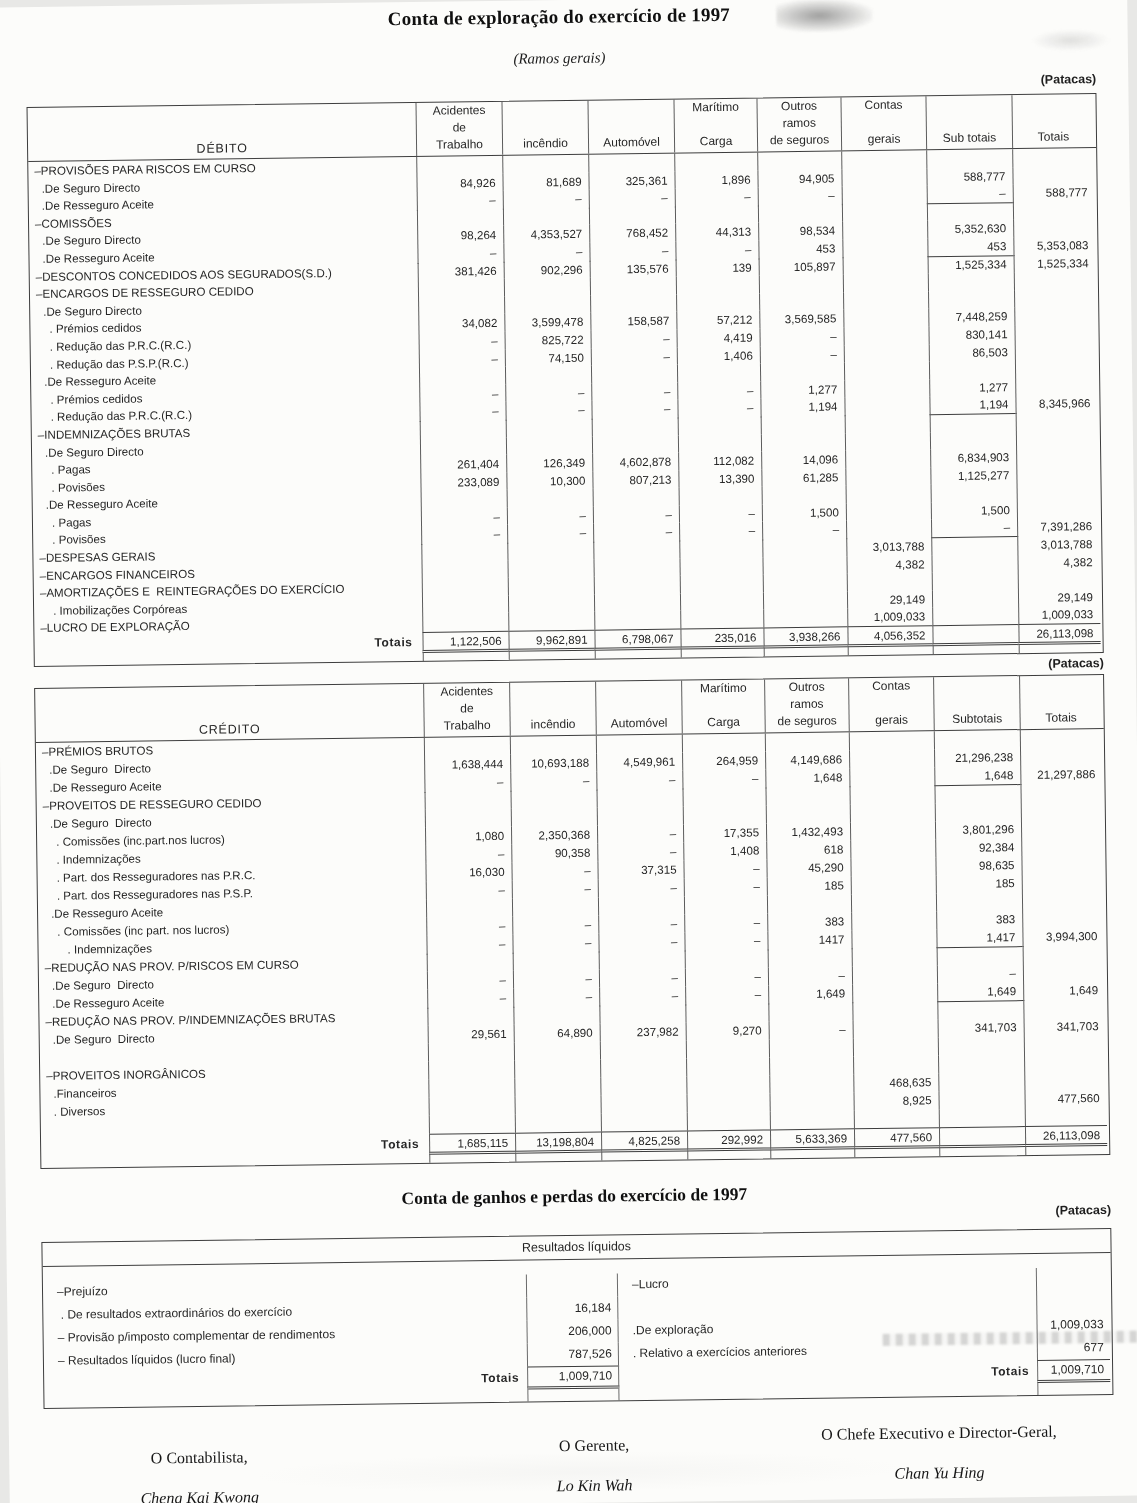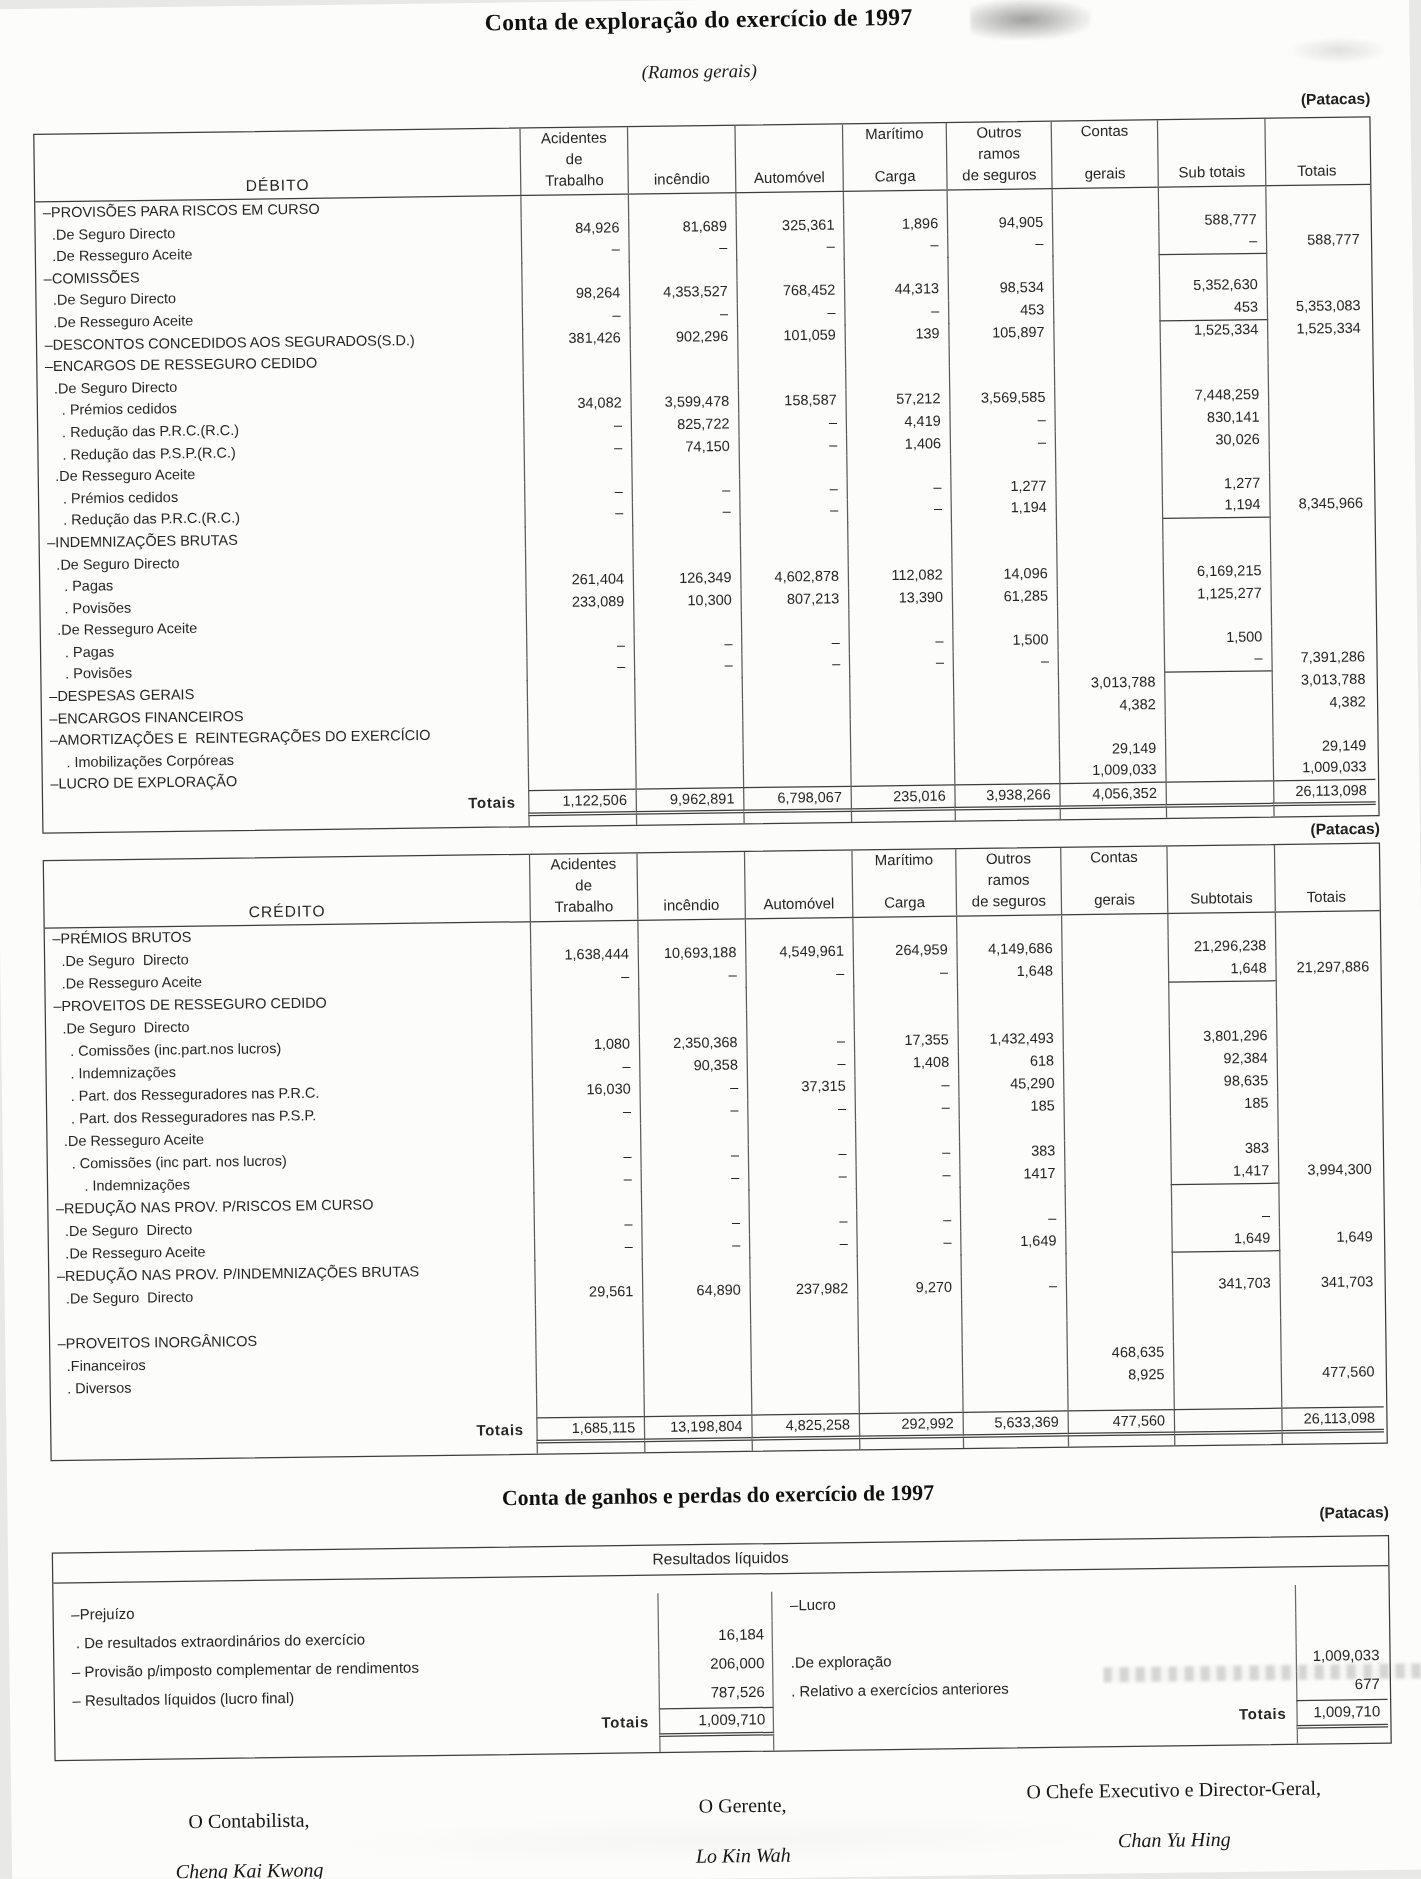--- a/index.html
+++ b/index.html
@@ -196,21 +196,21 @@
           <div class="vcell">–</div>
           <div class="vcell">453</div>
           <div class="vcell"></div>
           <div class="vcell ul">453</div>
           <div class="vcell">5,353,083</div>
         </div>
         <div class="trow">
           <div class="lcell ind0">–DESCONTOS CONCEDIDOS AOS SEGURADOS(S.D.)</div>
           <div class="vcell">381,426</div>
           <div class="vcell">902,296</div>
-          <div class="vcell">101,059</div>
+          <div class="vcell">135,576</div>
           <div class="vcell">139</div>
           <div class="vcell">105,897</div>
           <div class="vcell"></div>
           <div class="vcell">1,525,334</div>
           <div class="vcell">1,525,334</div>
         </div>
         <div class="trow">
           <div class="lcell ind0">–ENCARGOS DE RESSEGURO CEDIDO</div>
           <div class="vcell"></div>
           <div class="vcell"></div>
@@ -255,21 +255,21 @@
           <div class="vcell"></div>
         </div>
         <div class="trow">
           <div class="lcell ind2">. Redução das P.S.P.(R.C.)</div>
           <div class="vcell">–</div>
           <div class="vcell">74,150</div>
           <div class="vcell">–</div>
           <div class="vcell">1,406</div>
           <div class="vcell">–</div>
           <div class="vcell"></div>
-          <div class="vcell">30,026</div>
+          <div class="vcell">86,503</div>
           <div class="vcell"></div>
         </div>
         <div class="trow">
           <div class="lcell ind1">.De Resseguro Aceite</div>
           <div class="vcell"></div>
           <div class="vcell"></div>
           <div class="vcell"></div>
           <div class="vcell"></div>
           <div class="vcell"></div>
           <div class="vcell"></div>
@@ -321,21 +321,21 @@
           <div class="vcell"></div>
         </div>
         <div class="trow">
           <div class="lcell ind2">. Pagas</div>
           <div class="vcell">261,404</div>
           <div class="vcell">126,349</div>
           <div class="vcell">4,602,878</div>
           <div class="vcell">112,082</div>
           <div class="vcell">14,096</div>
           <div class="vcell"></div>
-          <div class="vcell">6,169,215</div>
+          <div class="vcell">6,834,903</div>
           <div class="vcell"></div>
         </div>
         <div class="trow">
           <div class="lcell ind2">. Povisões</div>
           <div class="vcell">233,089</div>
           <div class="vcell">10,300</div>
           <div class="vcell">807,213</div>
           <div class="vcell">13,390</div>
           <div class="vcell">61,285</div>
           <div class="vcell"></div>

